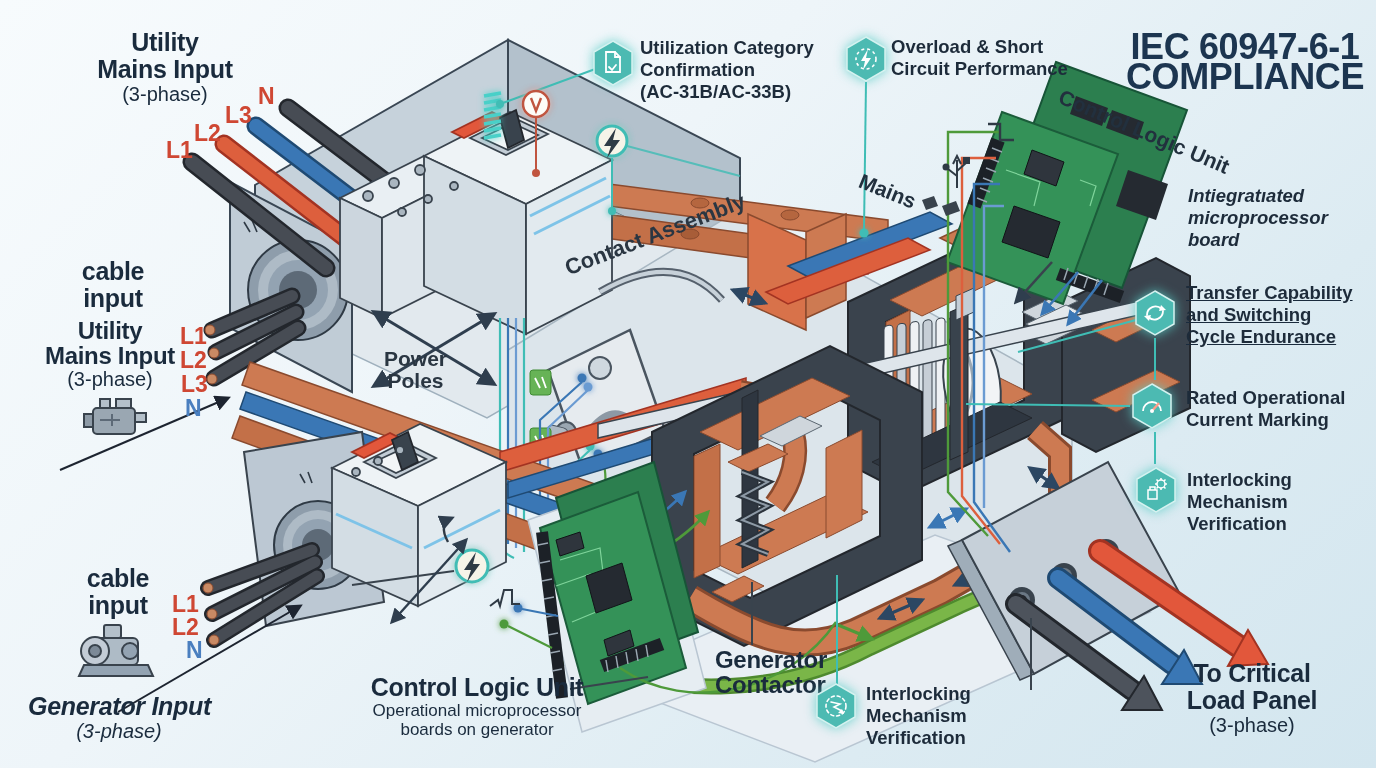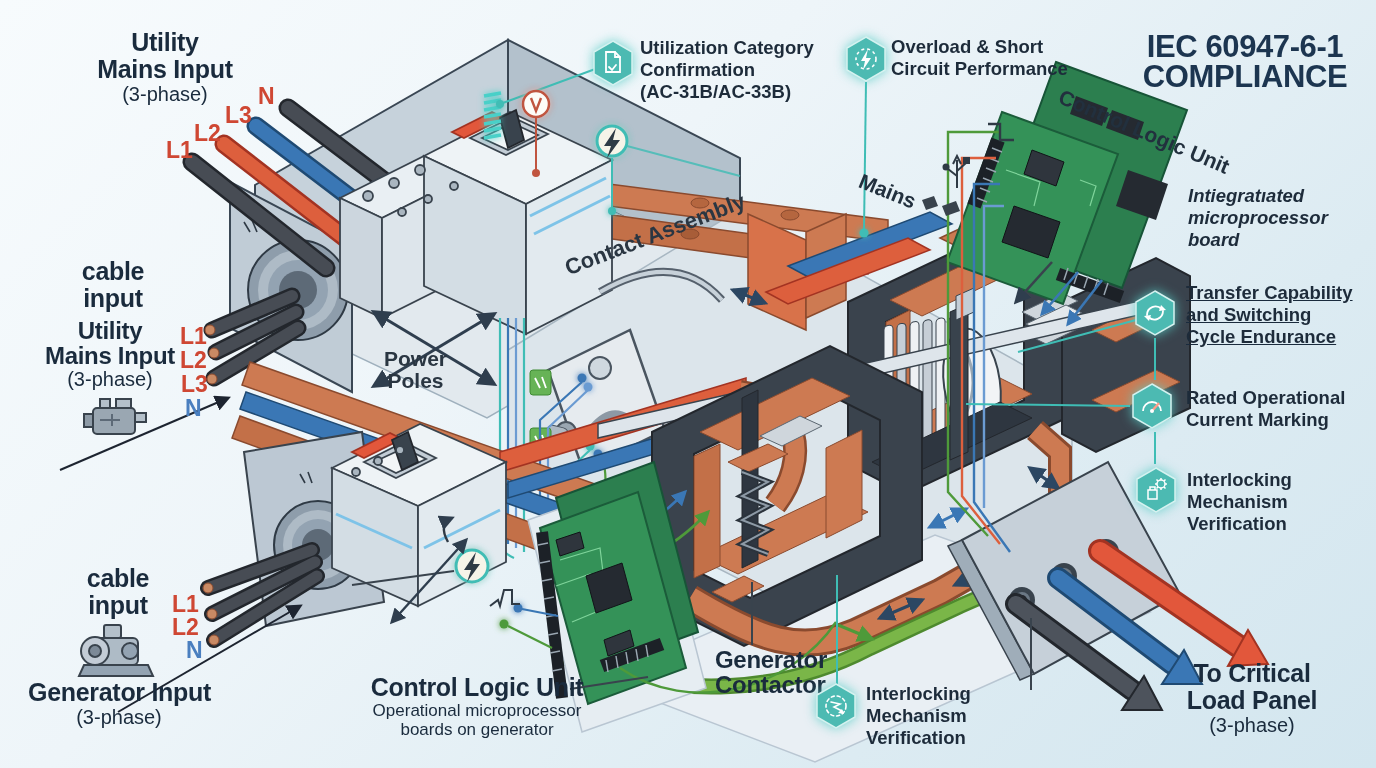--- a/index.html
+++ b/index.html
@@ -13,21 +13,21 @@
   .center{text-align:center;}
   .b25{font-size:25px;font-weight:800;line-height:27px;letter-spacing:-0.3px;}
   .b24{font-size:24px;font-weight:800;line-height:25px;letter-spacing:-0.3px;}
   .b21{font-size:21px;font-weight:700;line-height:22px;}
   .n20{font-size:20px;font-weight:400;line-height:23px;}
   .c19{font-size:18.5px;font-weight:600;line-height:22px;color:#1d2b3a;}
   .s17{font-size:17px;font-weight:400;line-height:19px;}
   .wire{font-size:23px;font-weight:800;}
   .red{color:#cf4733;}
   .blue{color:#4a7fbf;}
-  .title{font-size:31px;font-weight:800;line-height:30px;color:#1c3550;letter-spacing:-0.4px;}
+  .title{font-size:36px;font-weight:800;line-height:30px;color:#1c3550;letter-spacing:-0.4px;}
   .hex{position:absolute;width:44px;height:48px;filter:drop-shadow(0 0 6px rgba(87,205,197,.85));}
   .hex svg{display:block;}
 </style>
 </head>
 <body>
 
 <div class="canvas">
 
 <svg class="scene" width="1376" height="768" viewBox="0 0 1376 768">
 <defs>
@@ -597,21 +597,21 @@
   <div class="b21" style="color:#2a3642;text-align:center;">Poles</div>
 </div>
 
 <div class="lbl center" style="left:68px;top:565px;width:100px;">
   <div class="b25">cable</div>
   <div class="b25">input</div>
 </div>
 <div class="lbl wire red" style="left:172px;top:591px;">L1</div>
 <div class="lbl wire red" style="left:172px;top:614px;">L2</div>
 <div class="lbl wire blue" style="left:186px;top:637px;">N</div>
-<div class="lbl center" style="left:28px;top:679px;width:182px;">
+<div class="lbl center" style="left:28px;top:693px;width:182px;font-style:italic;">
   <div class="b25">Generator Input</div>
   <div class="n20">(3-phase)</div>
 </div>
 
 <div class="lbl center" style="left:358px;top:674px;width:238px;">
   <div class="b25">Control Logic Unit</div>
   <div class="s17">Operational microprocessor</div>
   <div class="s17">boards on generator</div>
 </div>
 

